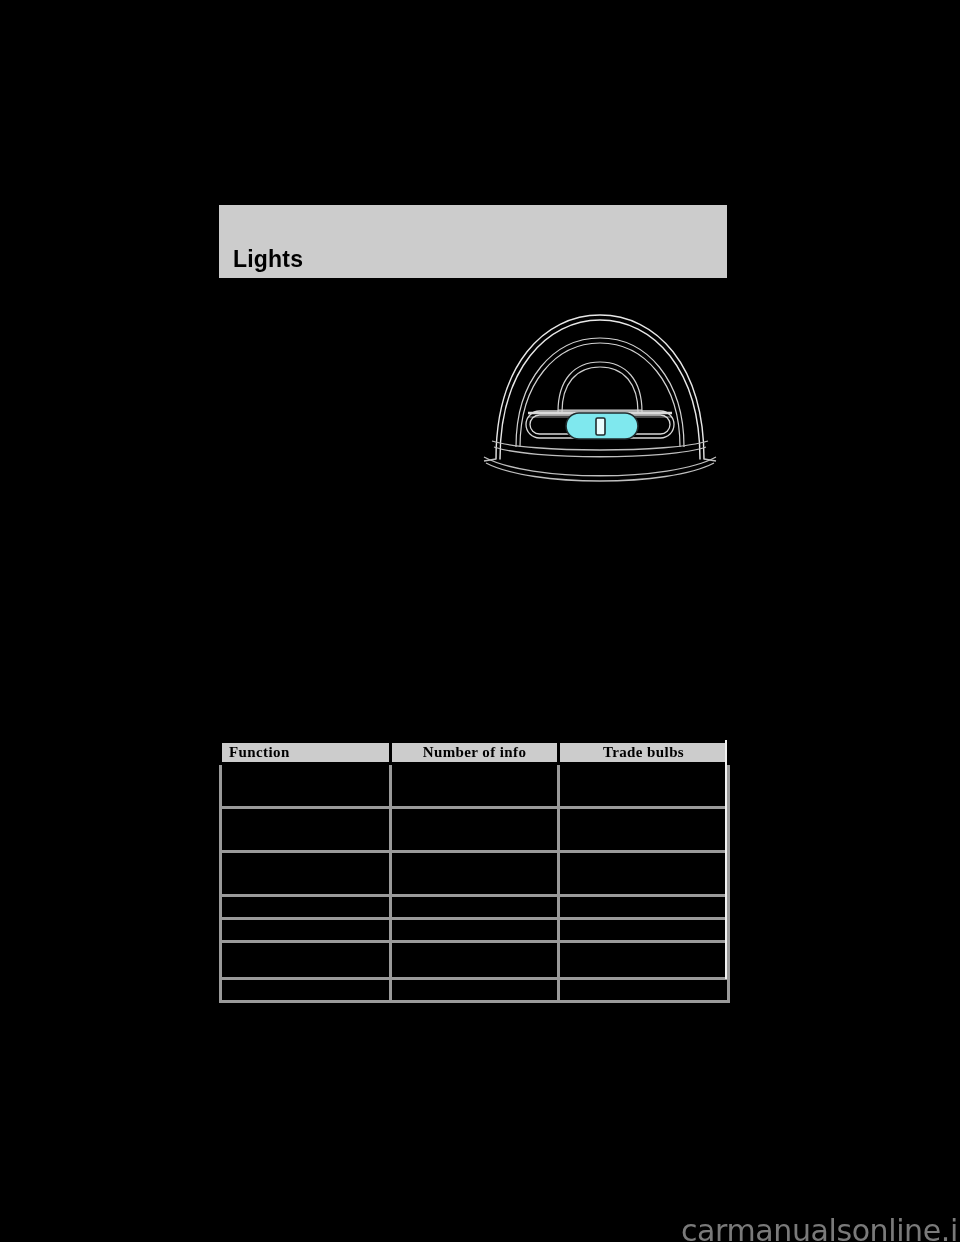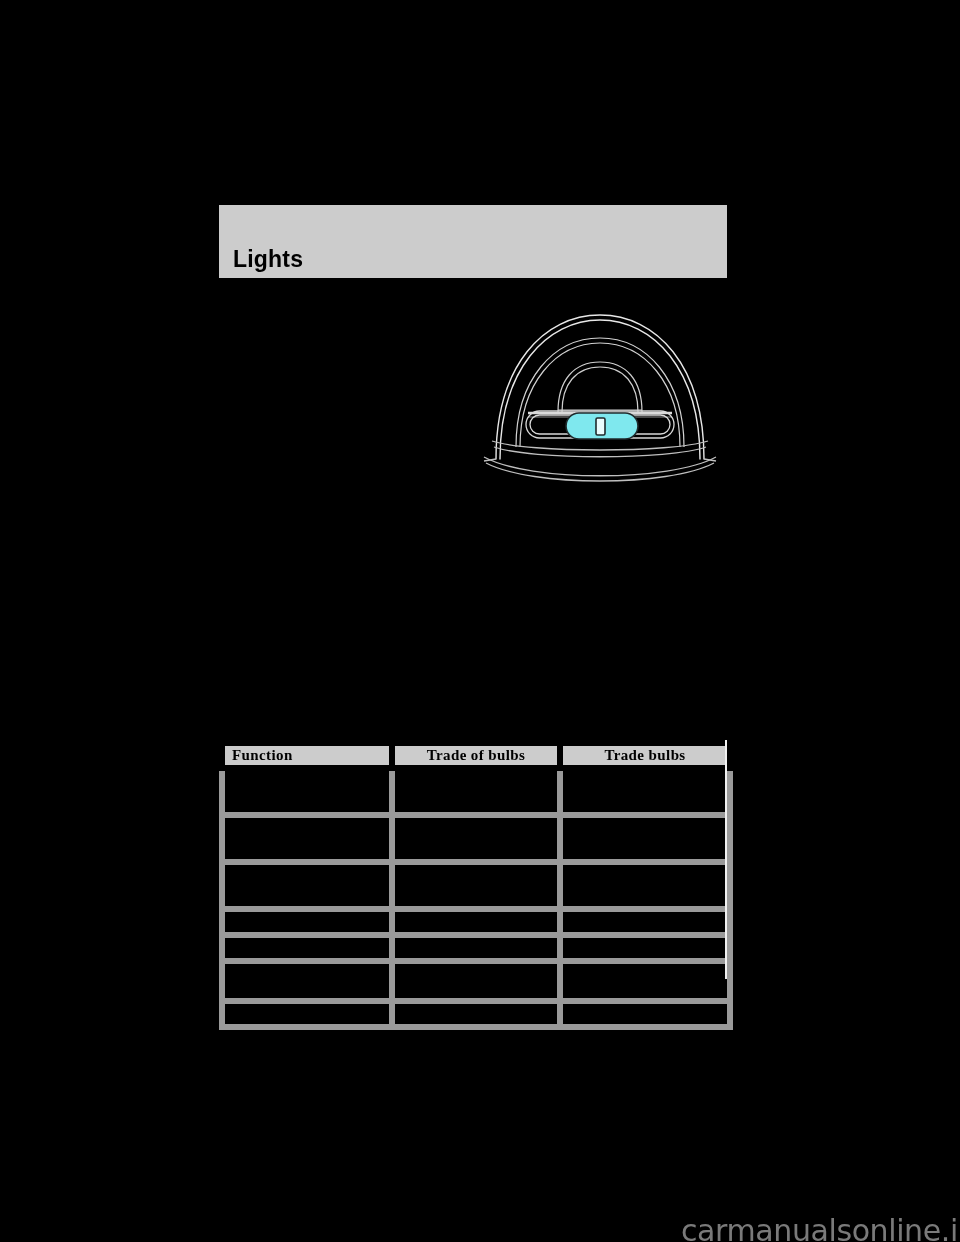--- a/index.html
+++ b/index.html
@@ -97,21 +97,21 @@
     border-collapse: collapse;
     table-layout: fixed;
     background: #000000;
   }
   .bulb-table col.c1 { width: 170px; }
   .bulb-table col.c2 { width: 168px; }
   .bulb-table col.c3 { width: 170px; }
 
   .bulb-table th,
   .bulb-table td {
-    border: 6px solid #14532d;
+    border: 3px solid #14532d;
     padding: 0;
     margin: 0;
     font-family: "Liberation Serif", serif;
     vertical-align: middle;
   }
   .bulb-table thead th {
     background: #cccccc;
     color: #000000;
     font-weight: bold;
     font-size: 15px;
@@ -231,21 +231,21 @@
 
   <table class="bulb-table">
     <colgroup>
       <col class="c1">
         <col class="c2">
         <col class="c3">
     </colgroup>
     <thead>
       <tr>
         <th class="col-function">Function</th>
-        <th class="col-count">Trade of bulbs</th>
+        <th class="col-count">Number of info</th>
         <th class="col-trade">Trade bulbs</th>
       </tr>
     </thead>
     <tbody>
       <tr class="h-tall">
         <td class="col-function"></td>
         <td class="col-count"></td>
         <td class="col-trade"></td>
       </tr>
       <tr class="h-tall">

